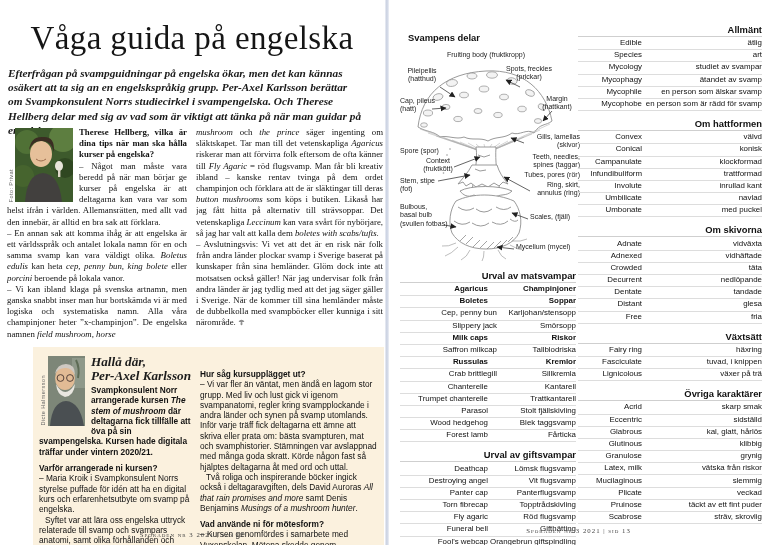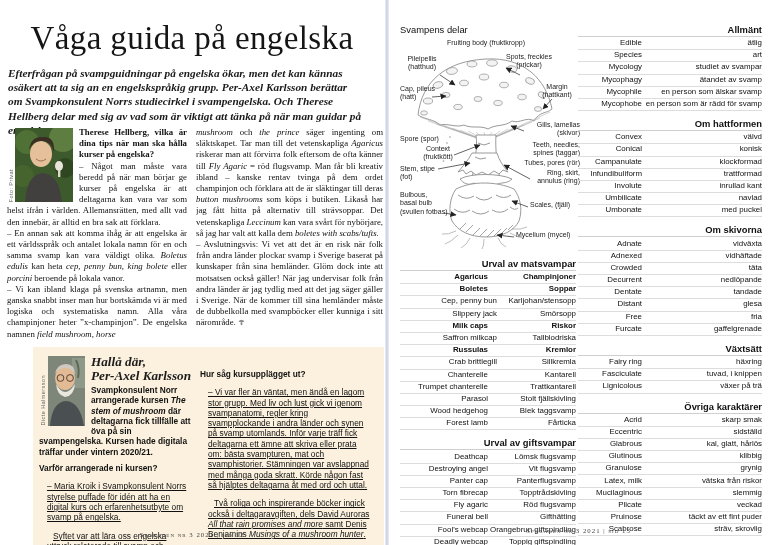--- a/index.html
+++ b/index.html
@@ -35,33 +35,33 @@
 
   
   .box{position:absolute;left:33px;top:347px;width:351px;height:198px;background:#fbf1de;overflow:hidden;}
   .bcol{position:absolute;top:8px;font-family:"Liberation Sans",sans-serif;font-size:8.3px;line-height:10.3px;}
   .bcol1{left:6px;width:158px;}
   .bcol2{left:167px;top:22px;width:178px;}
   .hallo{margin:0 0 2px 0;font-family:"Liberation Serif",serif;font-style:italic;font-weight:600;
          font-size:13.2px;line-height:14px;white-space:pre-line;color:#1c1c1c;}
   .bintro{margin:0;font-weight:bold;}
   .bq{margin:6px 0 0 0;font-weight:bold;}
-  .ba{margin:8px;text-decoration:underline;}
+  .ba{margin:0;}
   .ba + .ba{text-indent:6px;}
 
   .footer{position:absolute;font-variant:small-caps;letter-spacing:1px;font-size:6.8px;color:#444;
           text-align:center;}
   .f-left{left:0;top:531px;width:384px;}
   .f-right{left:0;top:527px;width:379px;}
 
   
   .rp{position:absolute;font-family:"Liberation Sans",sans-serif;}
   .rp-left{left:11px;top:24px;width:176px;}
   .rp-right{left:189px;top:24px;width:184px;}
-  .rph{margin:0;font-size:9.4px;font-weight:normal;color:#111;}
+  .rph{margin:8px;font-size:9.4px;font-weight:bold;color:#111;}
   .diagram{position:relative;width:180px;height:212px;margin:4px 0 2px 0;}
   .dlab{position:absolute;font-size:7px;line-height:8.4px;color:#1c1c1c;white-space:pre-line;}
   .vsec{margin-top:7px;text-align:right;}
   .vsec h4{margin:0 0 1px 0;font-size:9.4px;border-bottom:1px solid #cfcfcf;padding-bottom:1px;}
   .vrow{display:flex;font-size:7.9px;line-height:8.8px;padding:1.1px 0 1.3px 0;border-bottom:1px solid #ddd;}
   .vterm{width:88px;flex:none;white-space:nowrap;}
   .rp-right .vterm{width:64px;}
   .vtrans{flex:1;white-space:nowrap;}
   .vrow.b{font-weight:bold;}
   .vrow.ind .vterm{padding-left:9px;}
@@ -474,24 +474,20 @@
               <span class="vterm">Distant</span>
               <span class="vtrans">glesa</span>
             </div>
 
 
             <div class="vrow">
               <span class="vterm">Free</span>
               <span class="vtrans">fria</span>
             </div>
 
-            <div class="vrow">
-              <span class="vterm">Furcate</span>
-              <span class="vtrans">gaffelgrenade</span>
-            </div>
           </div>
       </div>
 
       <div class="vsec">
         <h4>Växtsätt</h4>
         <div>
 
             <div class="vrow">
               <span class="vterm">Fairy ring</span>
               <span class="vtrans">häxring</span>

